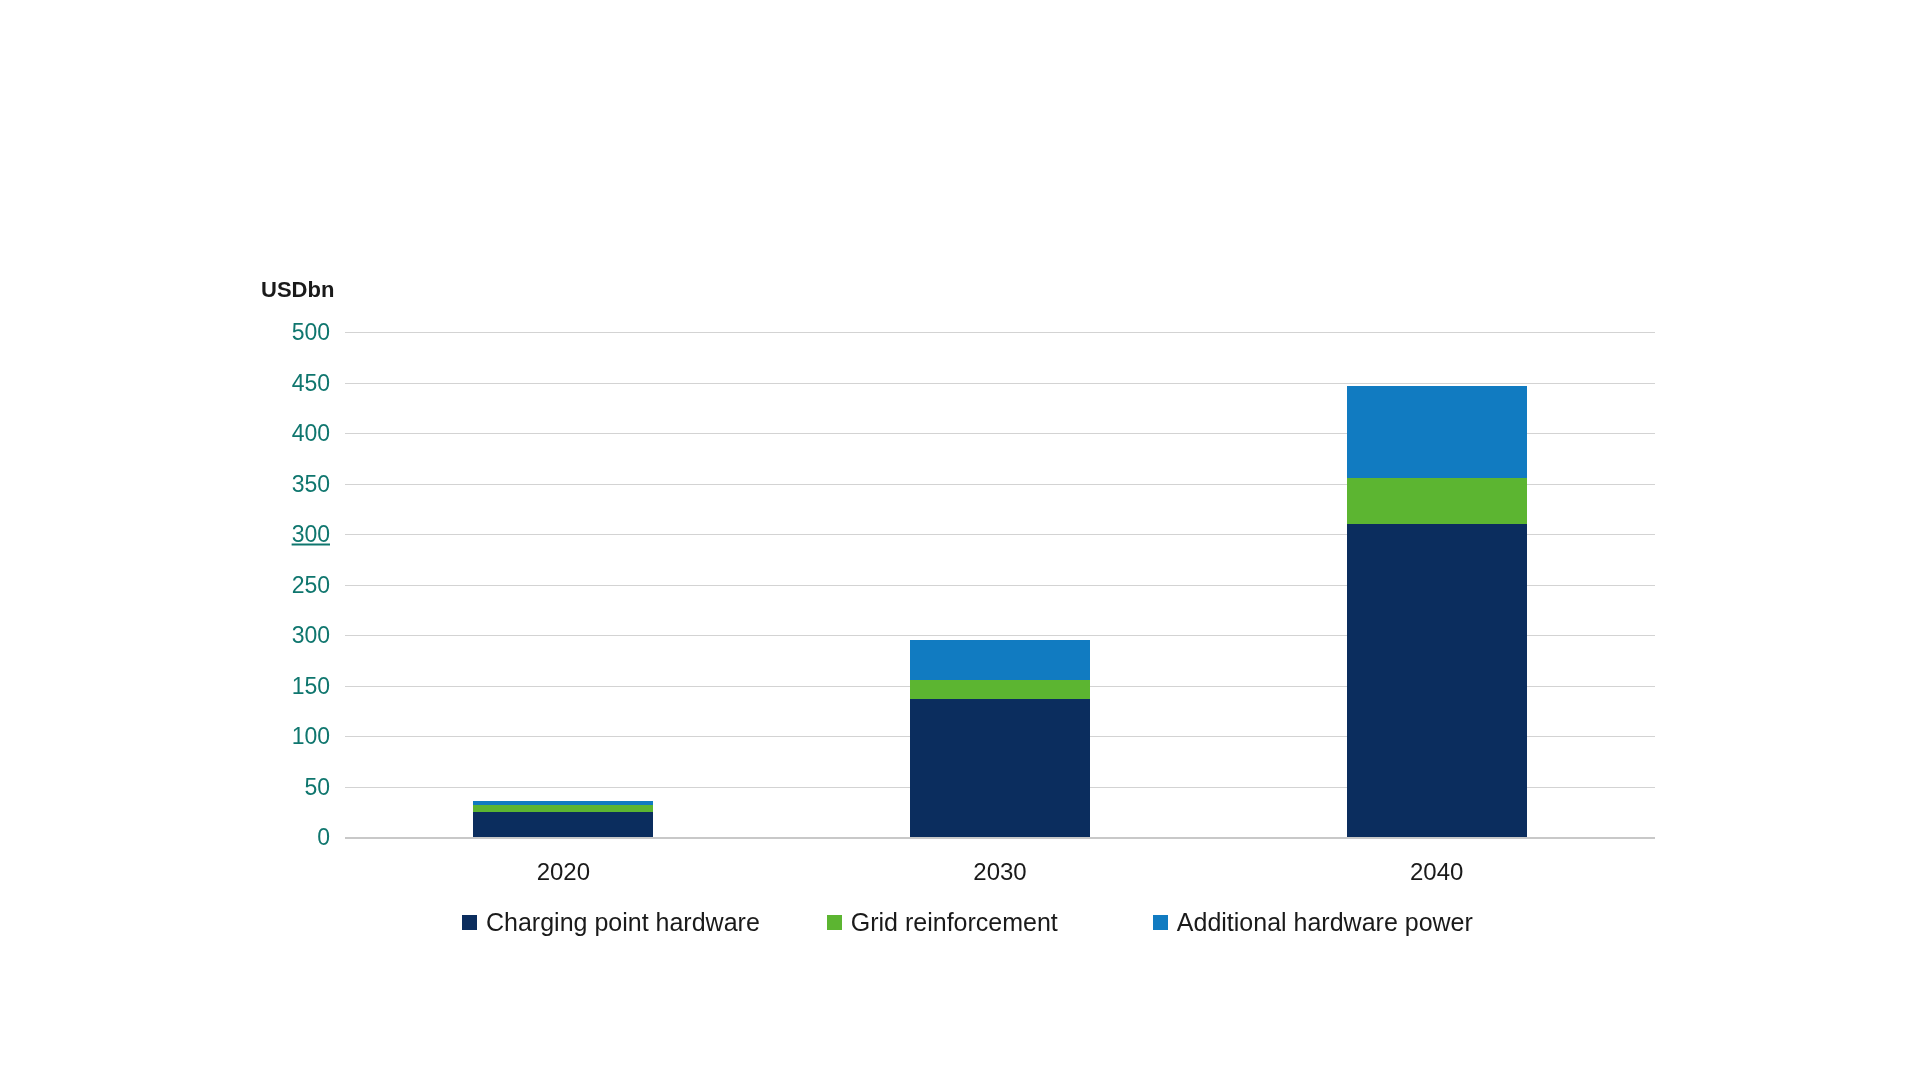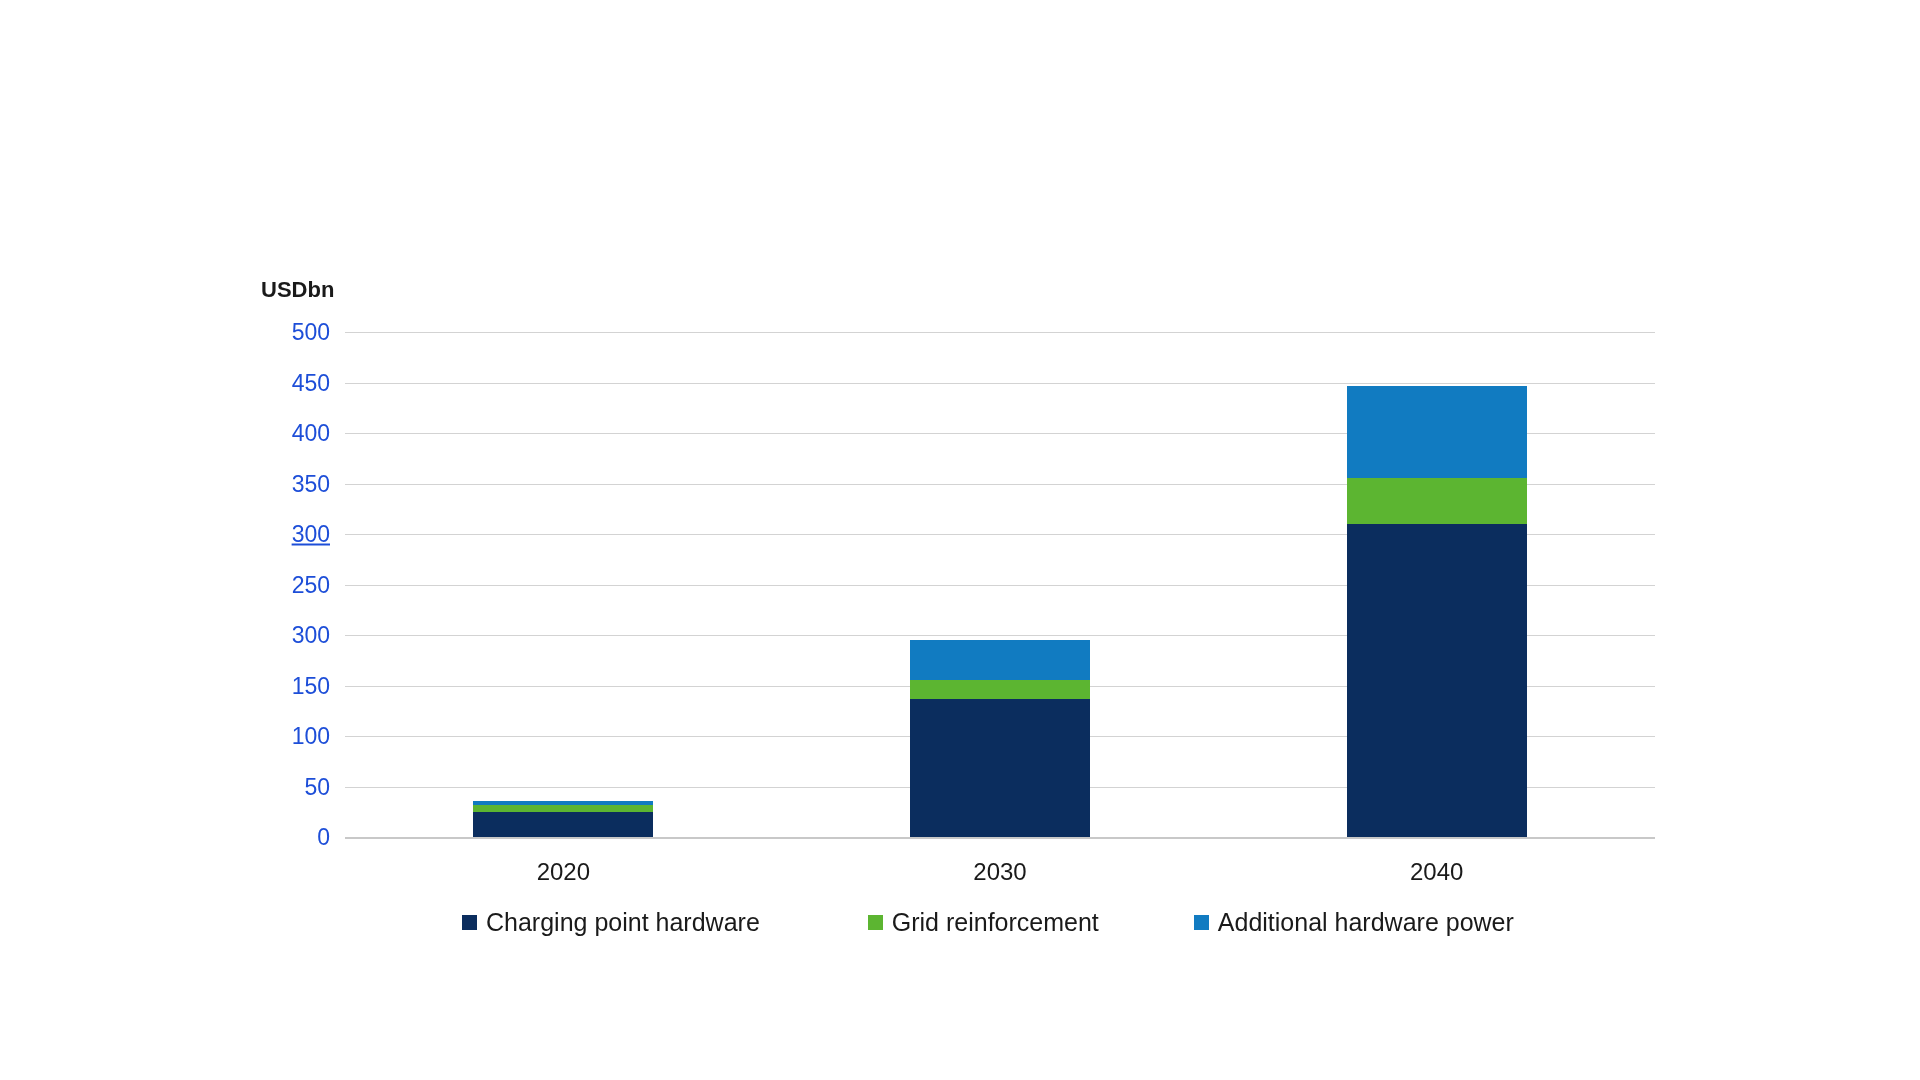--- a/index.html
+++ b/index.html
@@ -51,21 +51,21 @@
     position: absolute;
     left: 261px; top: 255px;
     font-size: 22px; font-weight: 700; color: #1a1a1a;
   }
   .ytick {
     position: absolute;
     right: 1590px;
     width: 90px;
     text-align: right;
     font-size: 23px;
-    color: #1d4ed8;
+    color: #0f766e;
     transform: translateY(-50%);
   }
 
   .bar-group { position: absolute; bottom: 0; }
   .seg { position: absolute; left: 0; width: 100%; }
 
   .xlabel {
     position: absolute;
     top: 836px;
     width: 260px;
@@ -157,21 +157,21 @@
         <div class="xlabel" style="left: 1000px;">2030</div>
         <div class="xlabel" style="left: 1436.67px;">2040</div>
       </div>
   </div>
 
   <div id="legend">
       <div class="legend-item" style="margin-left: 0px; text-align: center;">
         <span class="legend-swatch" style="background: rgb(11, 45, 94);"></span>
         <span class="legend-label">Charging point hardware</span>
       </div>
-      <div class="legend-item" style="margin-left: 108px;">
+      <div class="legend-item" style="margin-left: 67px;">
         <span class="legend-swatch" style="background: rgb(92, 181, 49);"></span>
         <span class="legend-label">Grid reinforcement</span>
       </div>
       <div class="legend-item" style="margin-left: 95px;">
         <span class="legend-swatch" style="background: rgb(17, 123, 193);"></span>
         <span class="legend-label">Additional hardware power</span>
       </div>
     </div>
 
 

